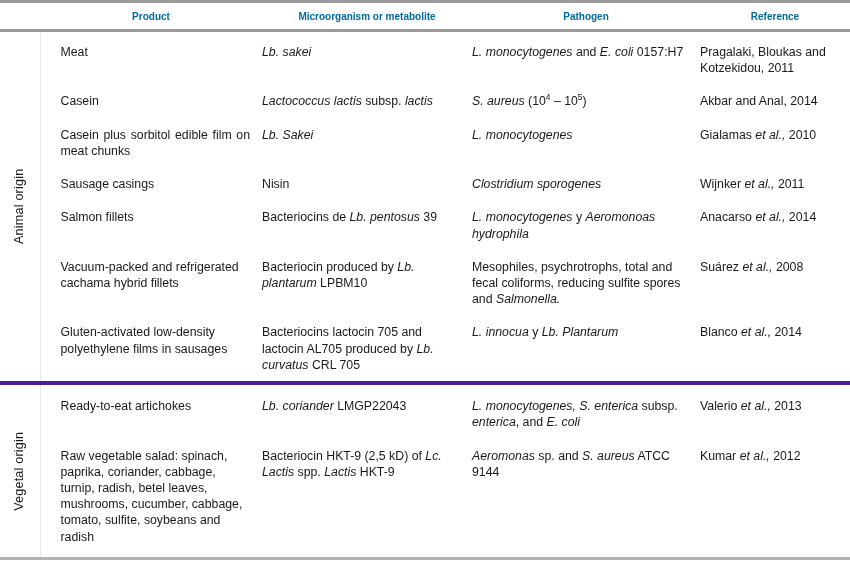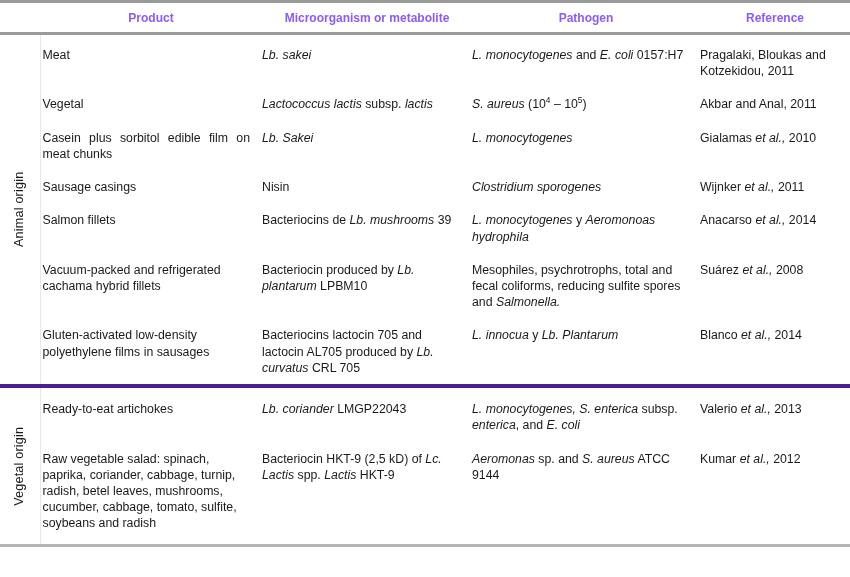--- a/index.html
+++ b/index.html
@@ -26,35 +26,35 @@
     font-size: 12.3px;
   }
   
   .rule-top   { border-top: 3px solid #9a9a9a; }
   .rule-head  { border-bottom: 3px solid #9a9a9a; }
   .rule-sect  { border-top: 4px solid #4c1d95; }
   .rule-bot   { border-top: 3px solid #b4b4b4; }
 
   thead th {
     font-weight: bold;
-    font-size: 12px;
+    font-size: 10px;
     text-align: center;
     padding: 8px 10px 7px 10px;
     vertical-align: bottom;
-    color: #8b5cf6;
+    color: #0369a1;
   }
   thead th.col-origin { padding: 0; }
 
   tbody td {
     vertical-align: top;
     padding: 9px 12px 8px 0;
     line-height: 1.32;
     color: #1a1a1a;
   }
-  tbody td.c-product { padding-left: 2px; }
+  tbody td.c-product { padding-left: 20px; }
 
   
   col.w-origin   { width: 40px; }
   col.w-product  { width: 222px; }
   col.w-micro    { width: 210px; }
   col.w-pathogen { width: 228px; }
   col.w-ref      { width: 150px; }
 
   
   td.origin-cell {
@@ -114,40 +114,40 @@
             <div class="origin-label">
               <span>Animal origin</span>
             </div>
           </td>
           <td class="c-product">Meat</td>
           <td><i>Lb. sakei</i></td>
           <td><i>L. monocytogenes</i> and <i>E. coli</i> 0157:H7</td>
           <td>Pragalaki, Bloukas and Kotzekidou, 2011</td>
         </tr>
         <tr>
-          <td class="c-product">Vegetal</td>
+          <td class="c-product">Casein</td>
           <td><i>Lactococcus lactis</i> subsp. <i>lactis</i></td>
           <td><i>S. aureus</i> (10<sup>4</sup> – 10<sup>5</sup>)</td>
-          <td>Akbar and Anal, 2011</td>
+          <td>Akbar and Anal, 2014</td>
         </tr>
         <tr>
           <td class="c-product justified">Casein plus sorbitol edible film on meat chunks</td>
           <td><i>Lb. Sakei</i></td>
           <td><i>L. monocytogenes</i></td>
           <td>Gialamas <i>et al.,</i> 2010</td>
         </tr>
         <tr>
           <td class="c-product">Sausage casings</td>
           <td>Nisin</td>
           <td><i>Clostridium sporogenes</i></td>
           <td>Wijnker <i>et al.,</i> 2011</td>
         </tr>
         <tr>
           <td class="c-product">Salmon fillets</td>
-          <td>Bacteriocins de <i>Lb. mushrooms</i> 39</td>
+          <td>Bacteriocins de <i>Lb. pentosus</i> 39</td>
           <td><i>L. monocytogenes</i> y <i>Aeromonoas hydrophila</i></td>
           <td>Anacarso <i>et al.,</i> 2014</td>
         </tr>
         <tr>
           <td class="c-product">Vacuum-packed and refrigerated cachama hybrid fillets</td>
           <td>Bacteriocin produced by <i>Lb. plantarum</i> LPBM10</td>
           <td>Mesophiles, psychrotrophs, total and fecal coliforms, reducing sulfite spores and <i>Salmonella.</i></td>
           <td>Suárez <i>et al.,</i> 2008</td>
         </tr>
         <tr>

